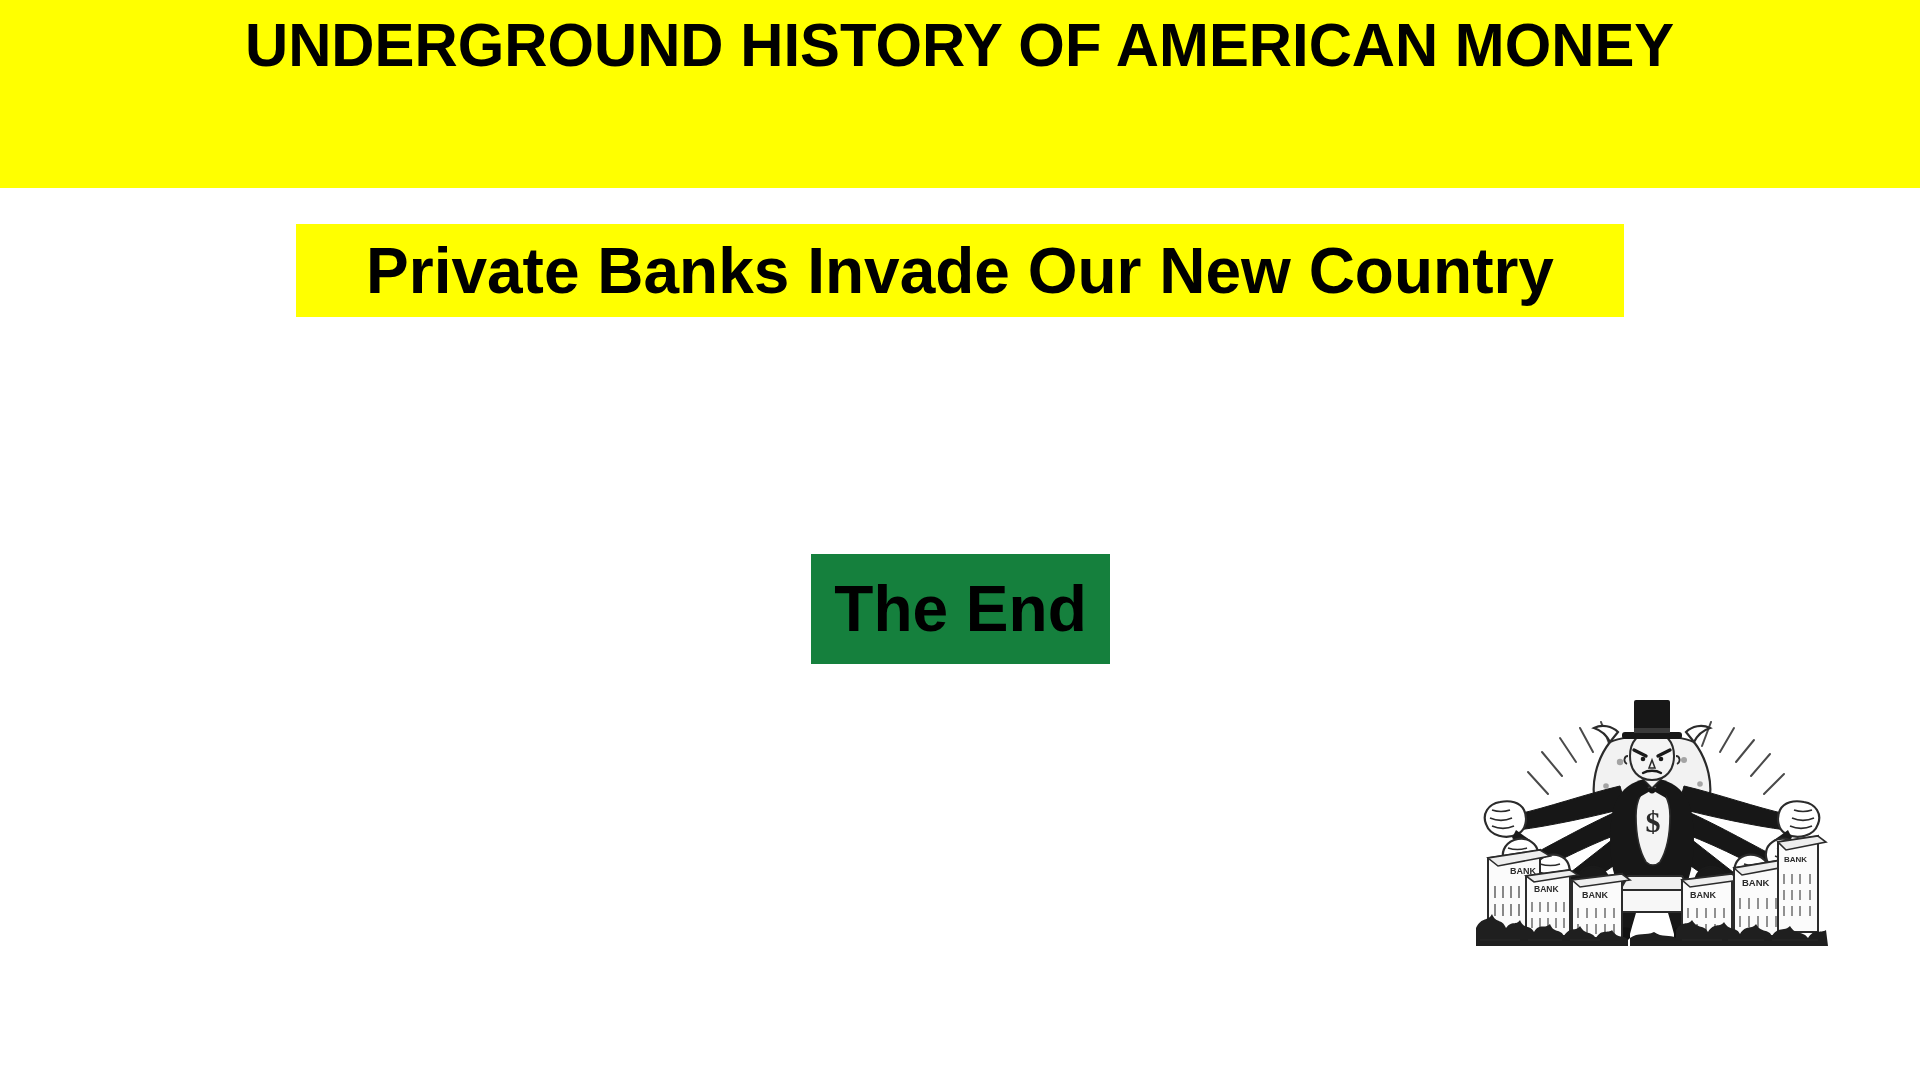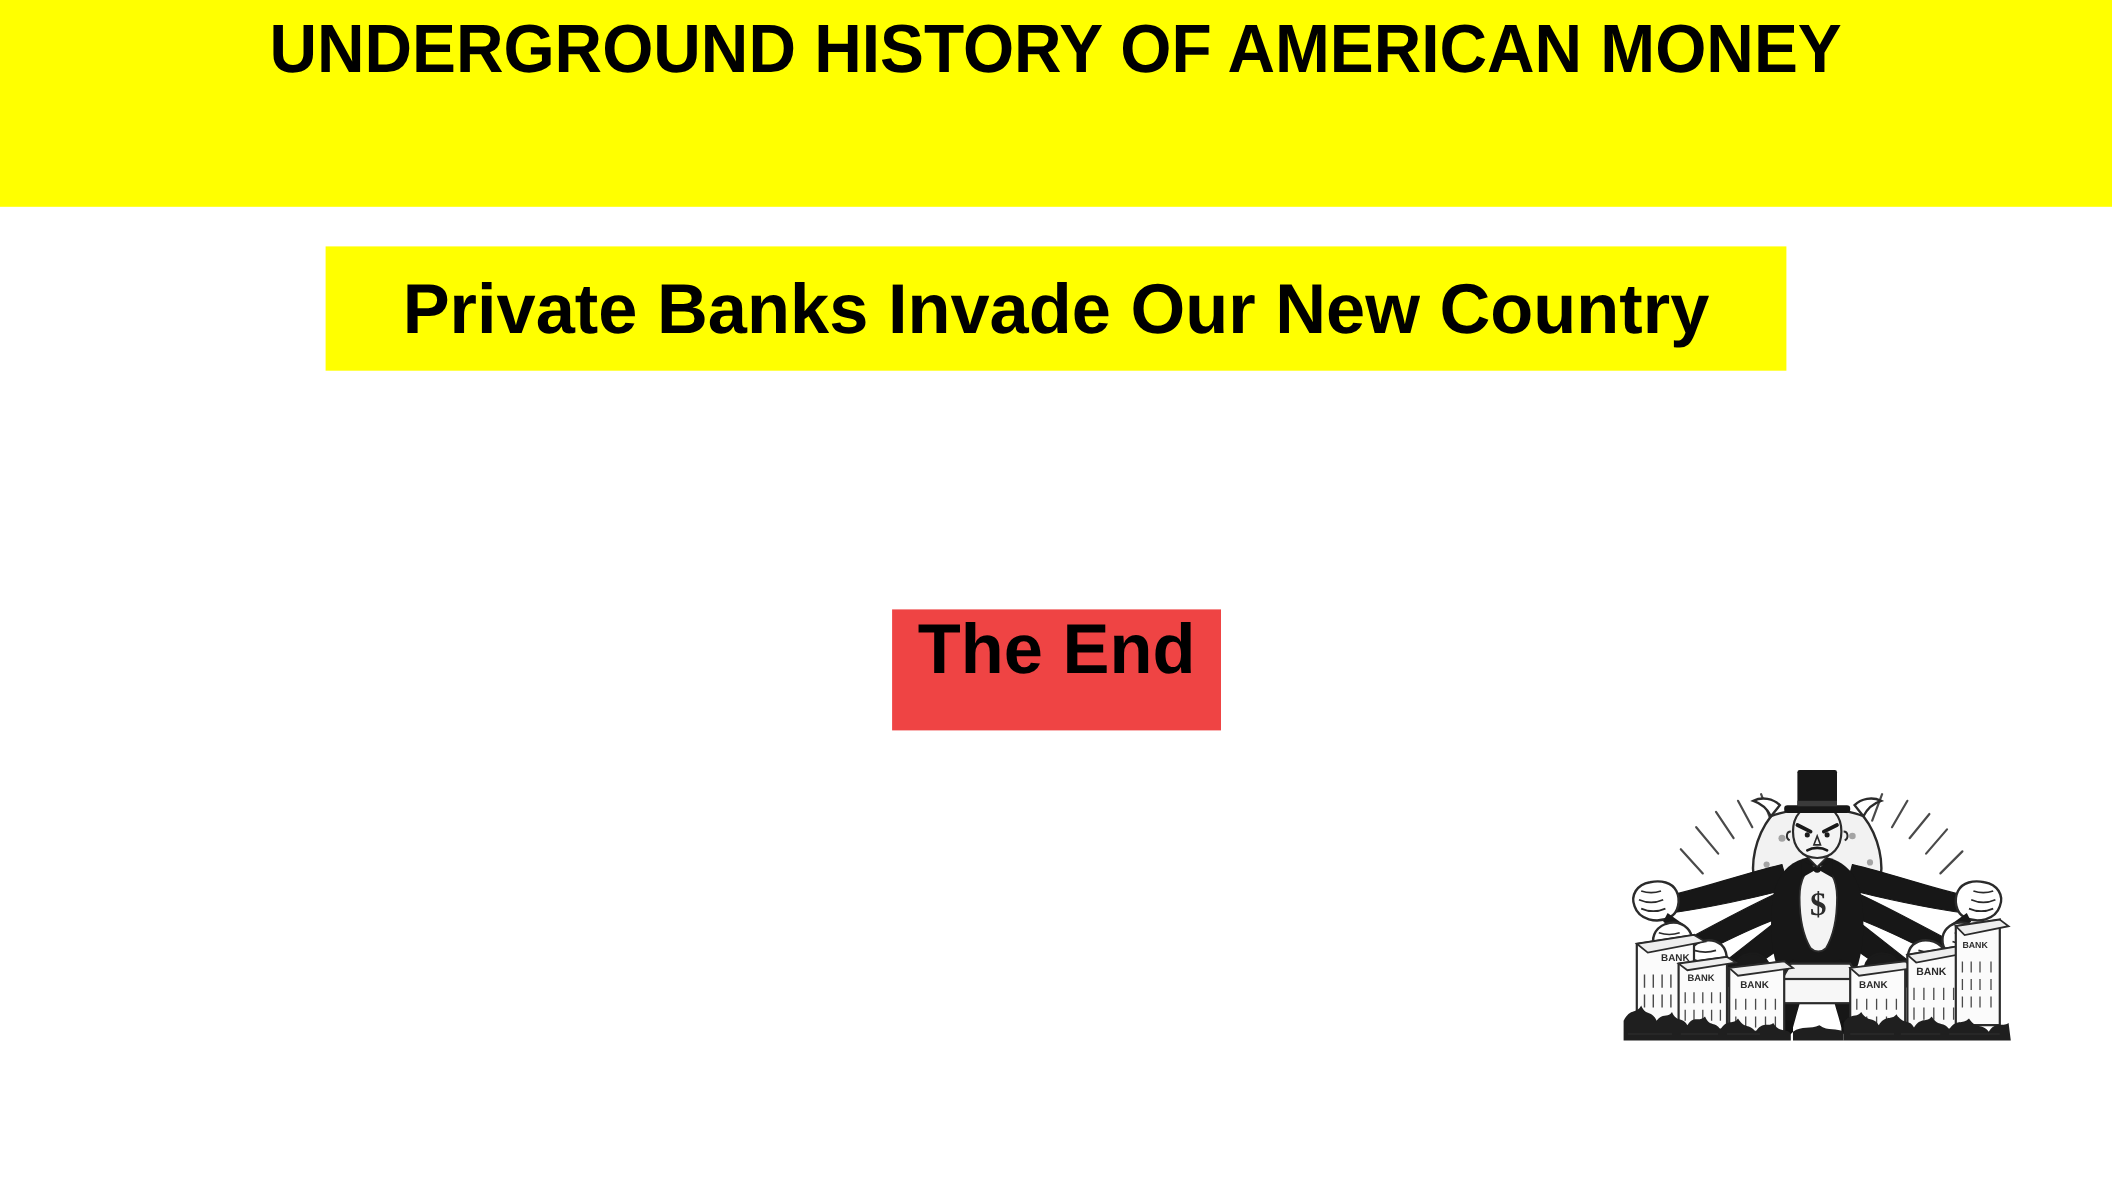--- a/index.html
+++ b/index.html
@@ -48,21 +48,21 @@
     transform: scaleX(0.965);
     transform-origin: center center;
   }
 
   
   .subtitle-box {
     position: absolute;
     left: 296px;
     top: 224px;
     width: 1328px;
-    height: 113px;
+    height: 93px;
     background: #FFFF00;
     display: flex;
     align-items: center;
     justify-content: center;
     box-sizing: border-box;
   }
   .subtitle-text {
     color: #000000;
     font-weight: bold;
     font-size: 64px;
@@ -70,23 +70,23 @@
     white-space: nowrap;
   }
 
   
   .theend-box {
     position: absolute;
     left: 811px;
     top: 554px;
     width: 299px;
     height: 110px;
-    background: #ef4444;
+    background: #15803d;
     display: flex;
-    align-items: flex-start;
+    align-items: center;
     justify-content: center;
     box-sizing: border-box;
   }
   .theend-text {
     color: #000000;
     font-weight: bold;
     font-size: 64px;
     line-height: 72px;
     white-space: nowrap;
   }

